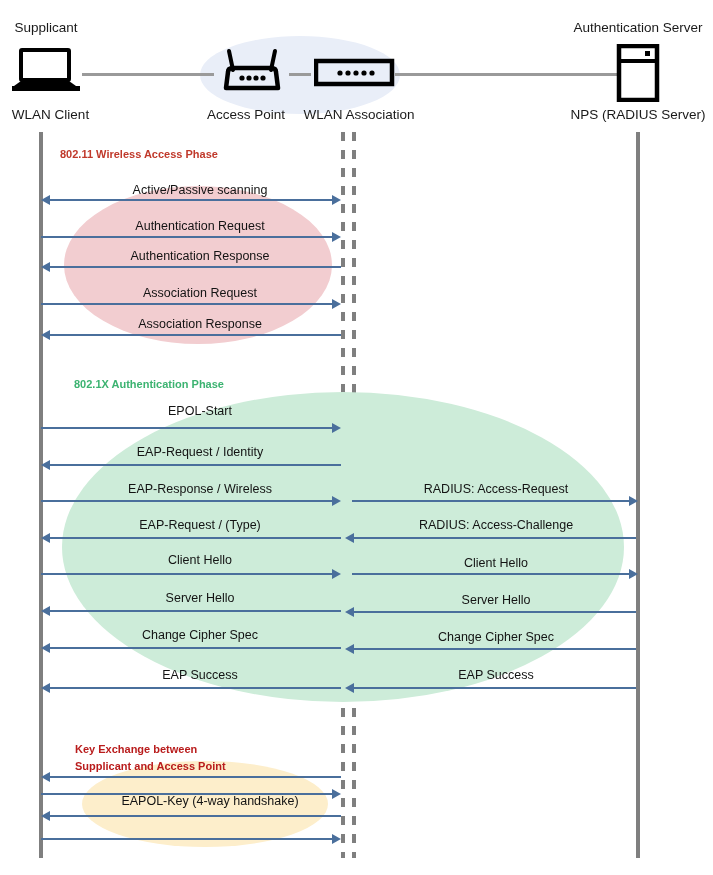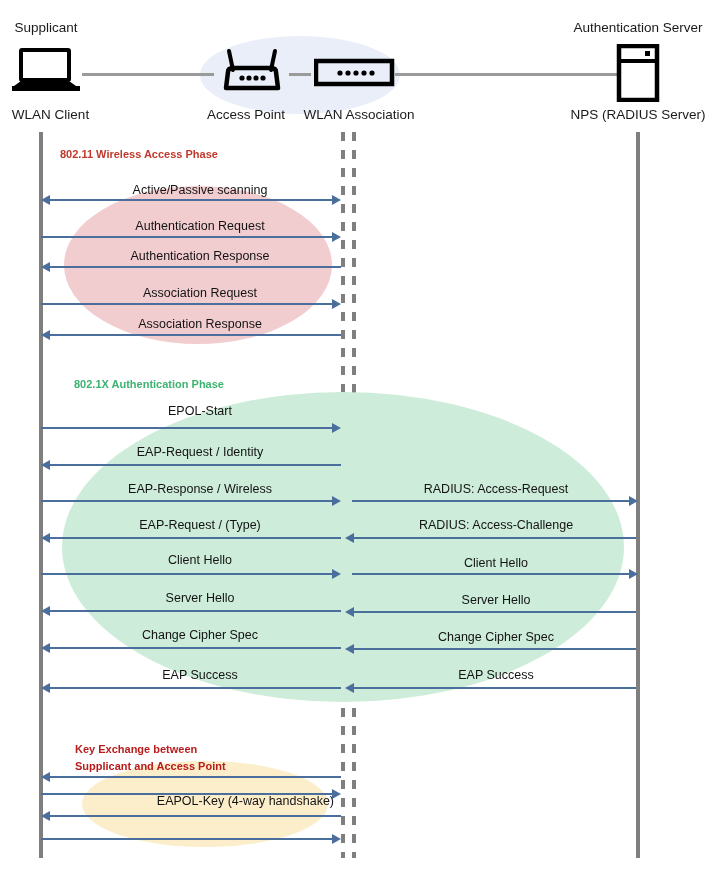--- a/index.html
+++ b/index.html
@@ -211,21 +211,21 @@
   <div class="ellipse ellipse-yellow" style="left:82px;top:761px;width:246px;height:86px;"></div>
   <div class="phase-title" style="left:75px;top:721px;width:218px;color:#b91c1c;margin-top:20px;">Key Exchange between
 Supplicant and Access Point</div>
 
   <div class="msg" style="left:44px;top:776px;width:297px;"></div>
   <div class="arrowhead left" style="left:41px;top:772px;"></div>
 
   <div class="msg" style="left:41px;top:793px;width:296px;"></div>
   <div class="arrowhead right" style="left:332px;top:789px;"></div>
 
-  <div class="msg-label" style="left:66px;top:794px;width:268px;text-align:right;">EAPOL-Key (4-way handshake)</div>
+  <div class="msg-label" style="left:76px;top:794px;width:268px;">EAPOL-Key (4-way handshake)</div>
 
   <div class="msg" style="left:44px;top:815px;width:297px;"></div>
   <div class="arrowhead left" style="left:41px;top:811px;"></div>
 
   <div class="msg" style="left:41px;top:838px;width:296px;"></div>
   <div class="arrowhead right" style="left:332px;top:834px;"></div>
 
 </div>
 
 </body></html>

